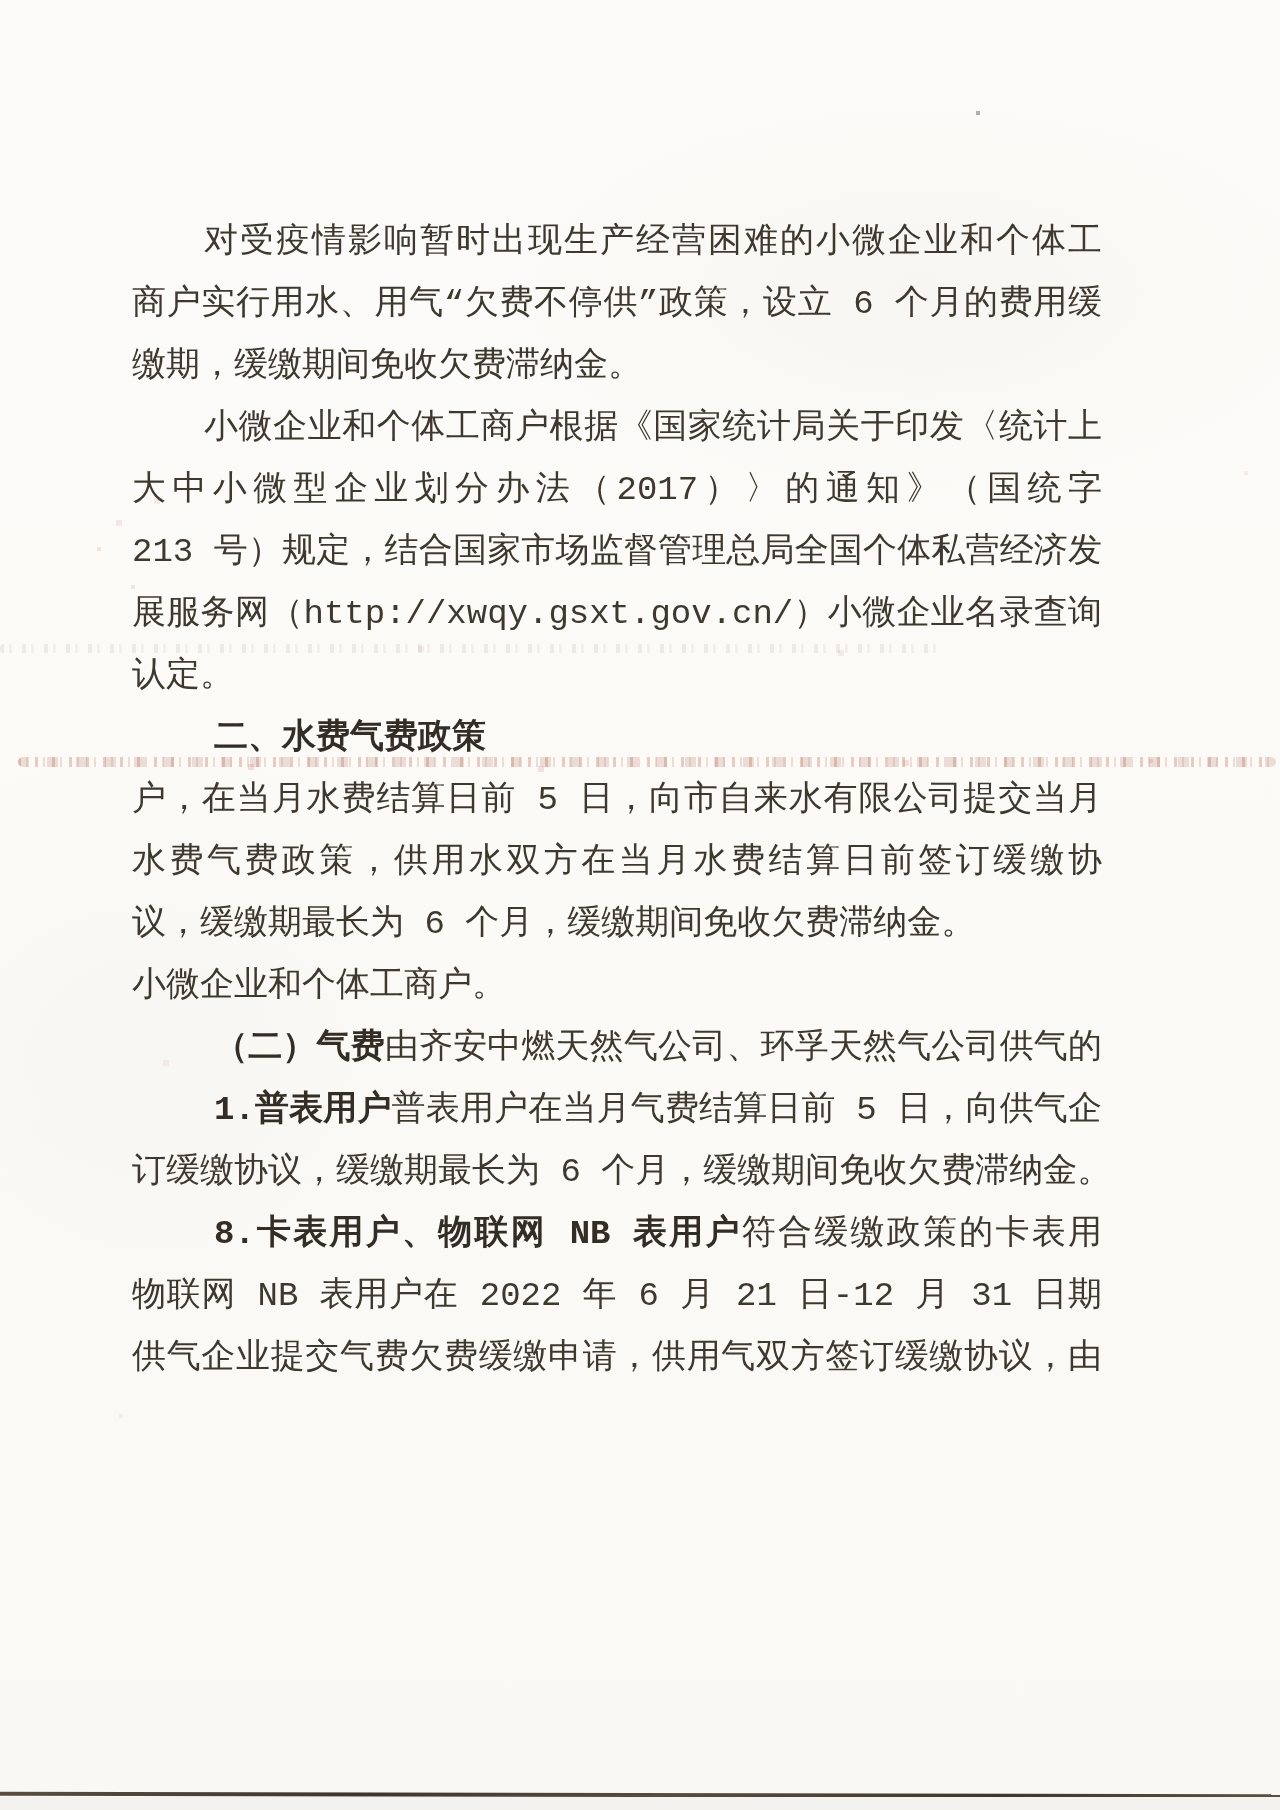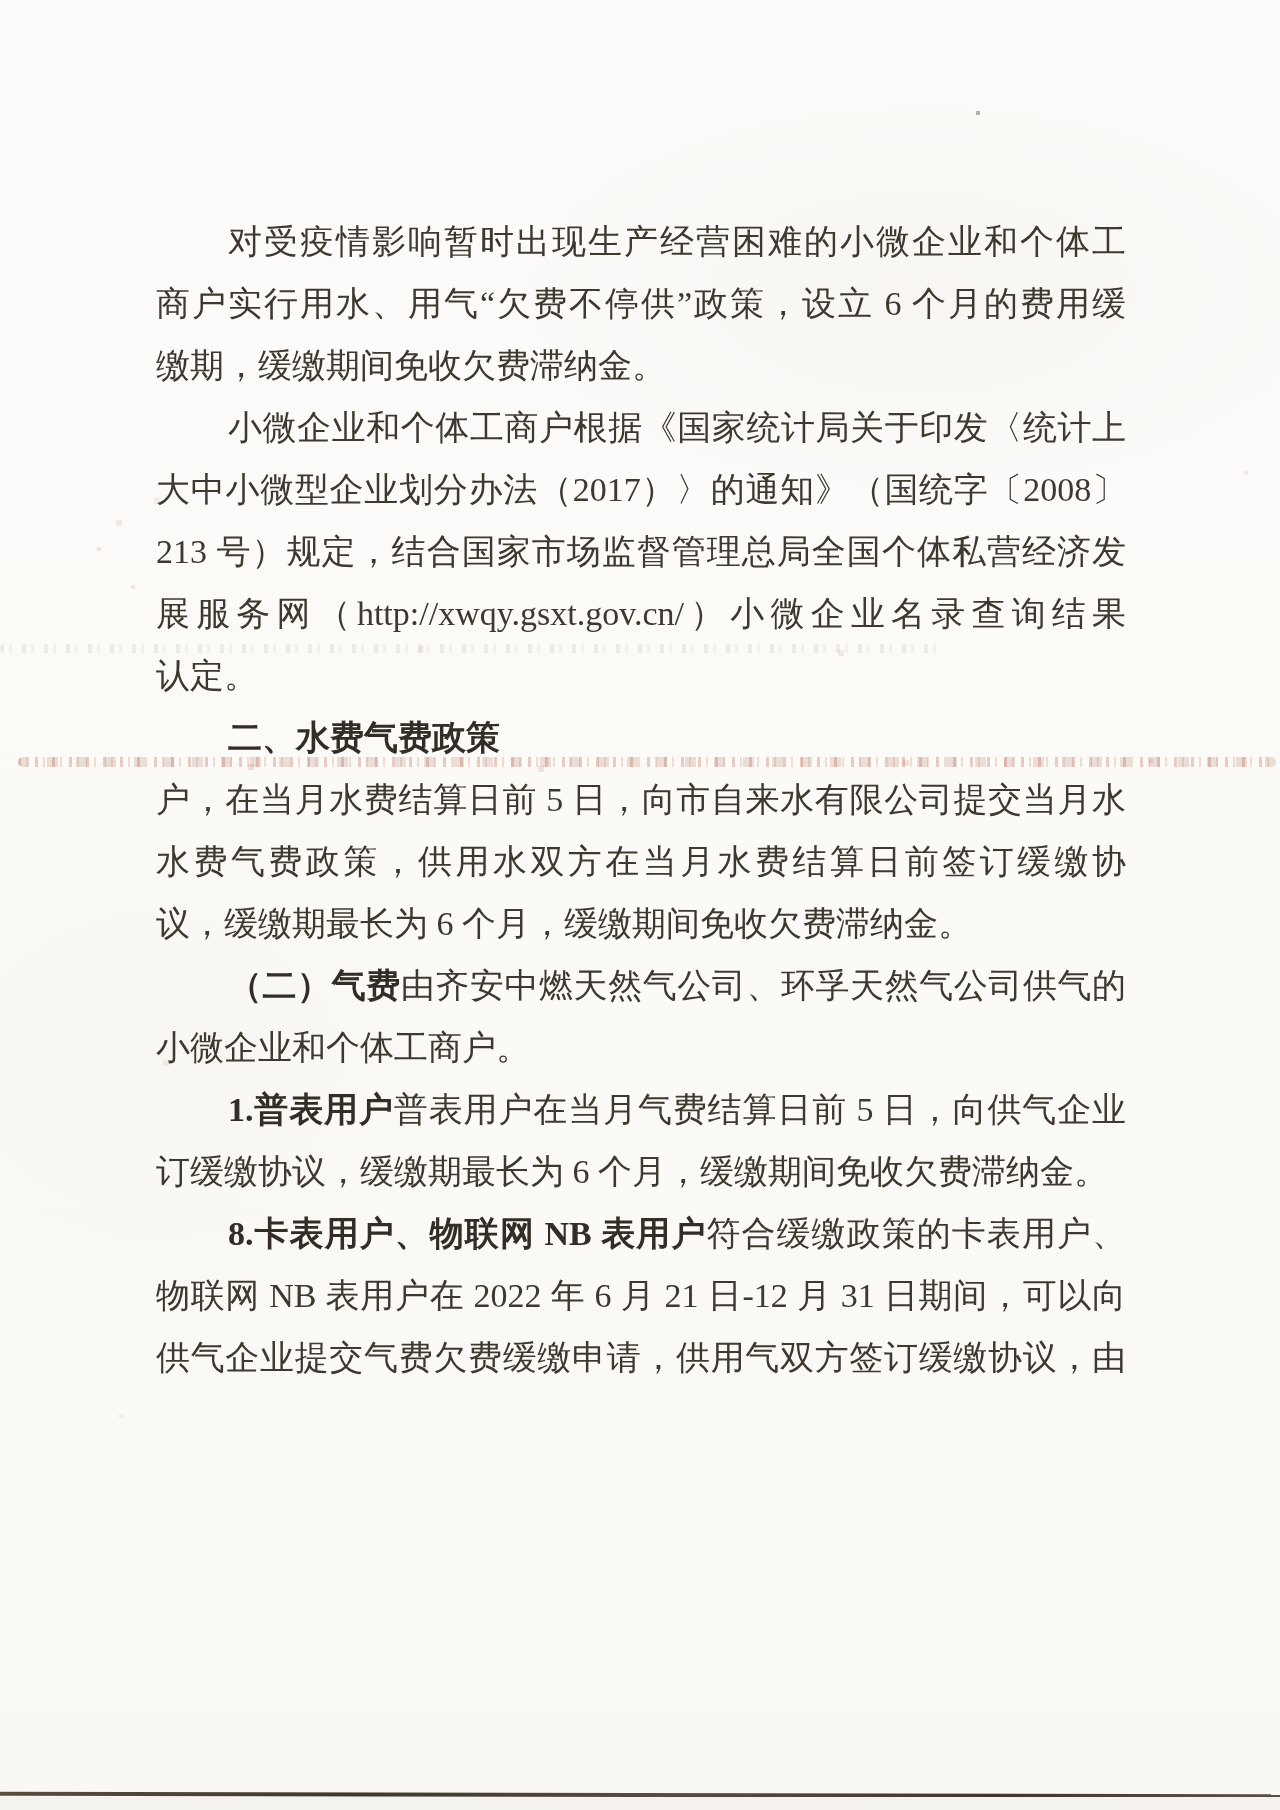--- a/index.html
+++ b/index.html
@@ -14,41 +14,41 @@
     position: relative;
     width: 1280px;
     height: 1810px;
     background:
       radial-gradient(ellipse 620px 300px at 72% 16%, rgba(236,229,219,.22), transparent 70%),
       radial-gradient(ellipse 520px 420px at 12% 58%, rgba(238,231,223,.18), transparent 70%),
       linear-gradient(180deg, #fcfbf9 0%, #fbfaf7 55%, #faf8f5 100%);
   }
   .content {
     position: absolute;
-    left: 156px;
+    left: 132px;
     top: 211px;
     width: 970px;
-    font-family: Liberation Serif, serif;
+    font-family: Liberation Mono, monospace;
     font-size: 34px;
     color: #3f382f;
     letter-spacing: 0px;
   }
   .line {
     height: 62px;
     line-height: 62px;
     white-space: nowrap;
   }
   .line.indent { padding-left: 72px; }
   .line.fill {
     white-space: normal;
     text-align: justify;
     text-align-last: justify;
     overflow: hidden;
   }
-  .b { font-weight: 700; color: #332d25; }
+  .b { font-weight: 700; color: #332d25; margin-left: 10px; }
   
   .band-a {
     position: absolute;
     left: 0; top: 644px;
     width: 945px; height: 9px;
     background:
       repeating-linear-gradient(90deg,
         rgba(172,150,140,.30) 0 4px, transparent 4px 9px,
         rgba(193,156,142,.22) 9px 12px, transparent 12px 22px);
     opacity: .55;
@@ -115,22 +115,22 @@
       <div class="line"><span>缴期，缓缴期间免收欠费滞纳金。</span></div>
       <div class="line indent fill"><span>小微企业和个体工商户根据《国家统计局关于印发〈统计上</span></div>
       <div class="line fill"><span>大中小微型企业划分办法（2017）〉的通知》（国统字〔2008〕</span></div>
       <div class="line fill"><span>213 号）规定，结合国家市场监督管理总局全国个体私营经济发</span></div>
       <div class="line fill"><span>展服务网（http://xwqy.gsxt.gov.cn/）小微企业名录查询结果</span></div>
       <div class="line"><span>认定。</span></div>
       <div class="line indent"><span class="b">二、水费气费政策</span><span></span></div>
       <div class="line fill"><span>户，在当月水费结算日前 5 日，向市自来水有限公司提交当月水</span></div>
       <div class="line fill"><span>水费气费政策，供用水双方在当月水费结算日前签订缓缴协</span></div>
       <div class="line"><span>议，缓缴期最长为 6 个月，缓缴期间免收欠费滞纳金。</span></div>
+      <div class="line"><span>小微企业和个体工商户。</span></div>
       <div class="line indent fill"><span class="b">（二）气费</span><span>由齐安中燃天然气公司、环孚天然气公司供气的</span></div>
-      <div class="line"><span>小微企业和个体工商户。</span></div>
       <div class="line indent fill"><span class="b">1.普表用户</span><span>普表用户在当月气费结算日前 5 日，向供气企业</span></div>
       <div class="line"><span>订缓缴协议，缓缴期最长为 6 个月，缓缴期间免收欠费滞纳金。</span></div>
       <div class="line indent fill"><span class="b">8.卡表用户、物联网 NB 表用户</span><span>符合缓缴政策的卡表用户、</span></div>
       <div class="line fill"><span>物联网 NB 表用户在 2022 年 6 月 21 日-12 月 31 日期间，可以向</span></div>
       <div class="line fill"><span>供气企业提交气费欠费缓缴申请，供用气双方签订缓缴协议，由</span></div>
     </div>
   <div class="band-a"></div>
   <div class="band-b"></div>
   <div class="speckles"></div>
   <div class="bottom-line"></div>

